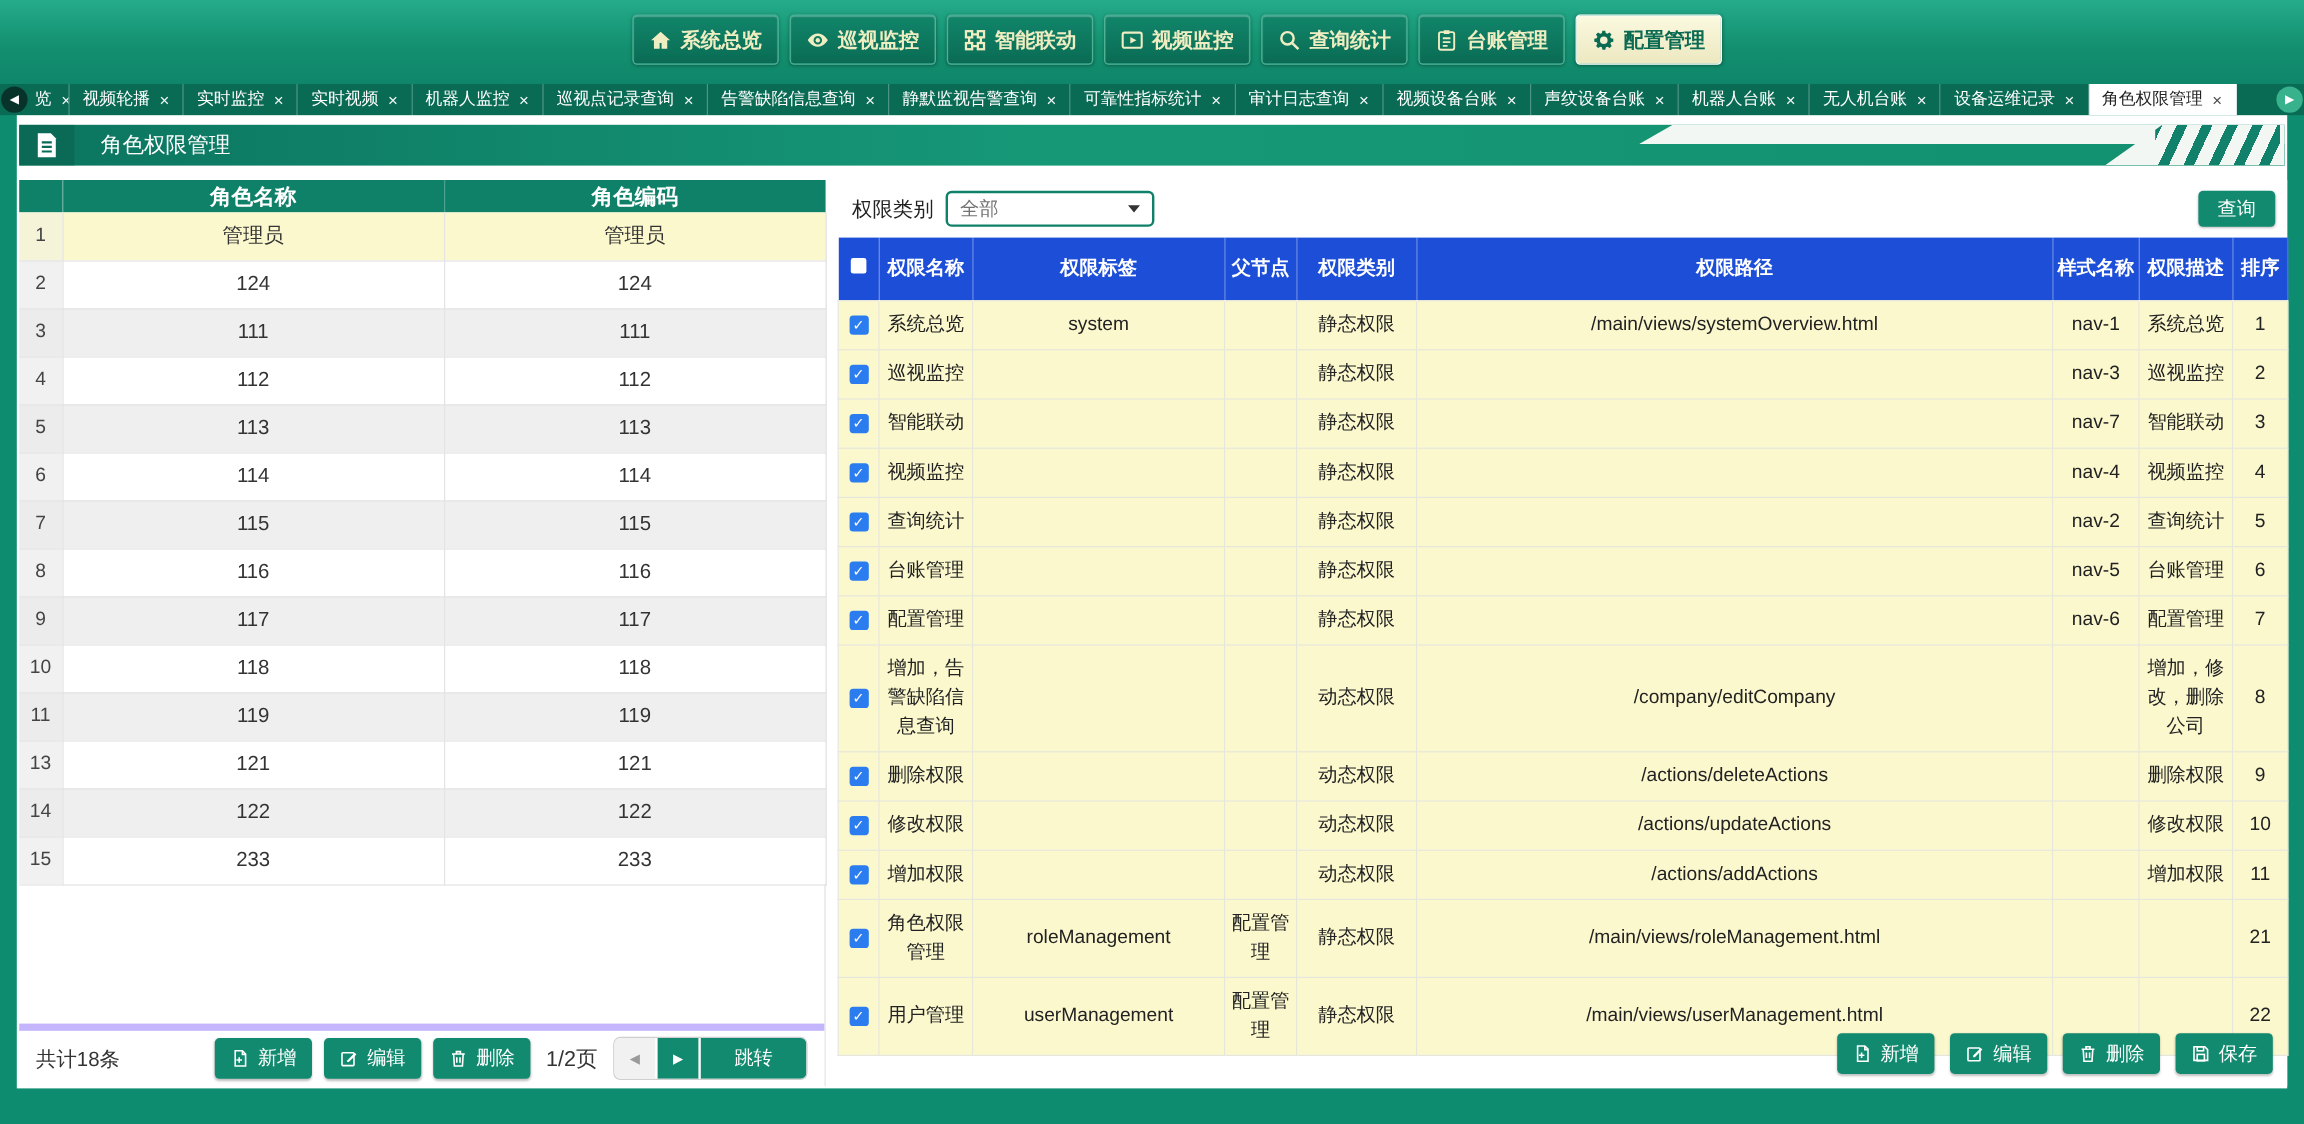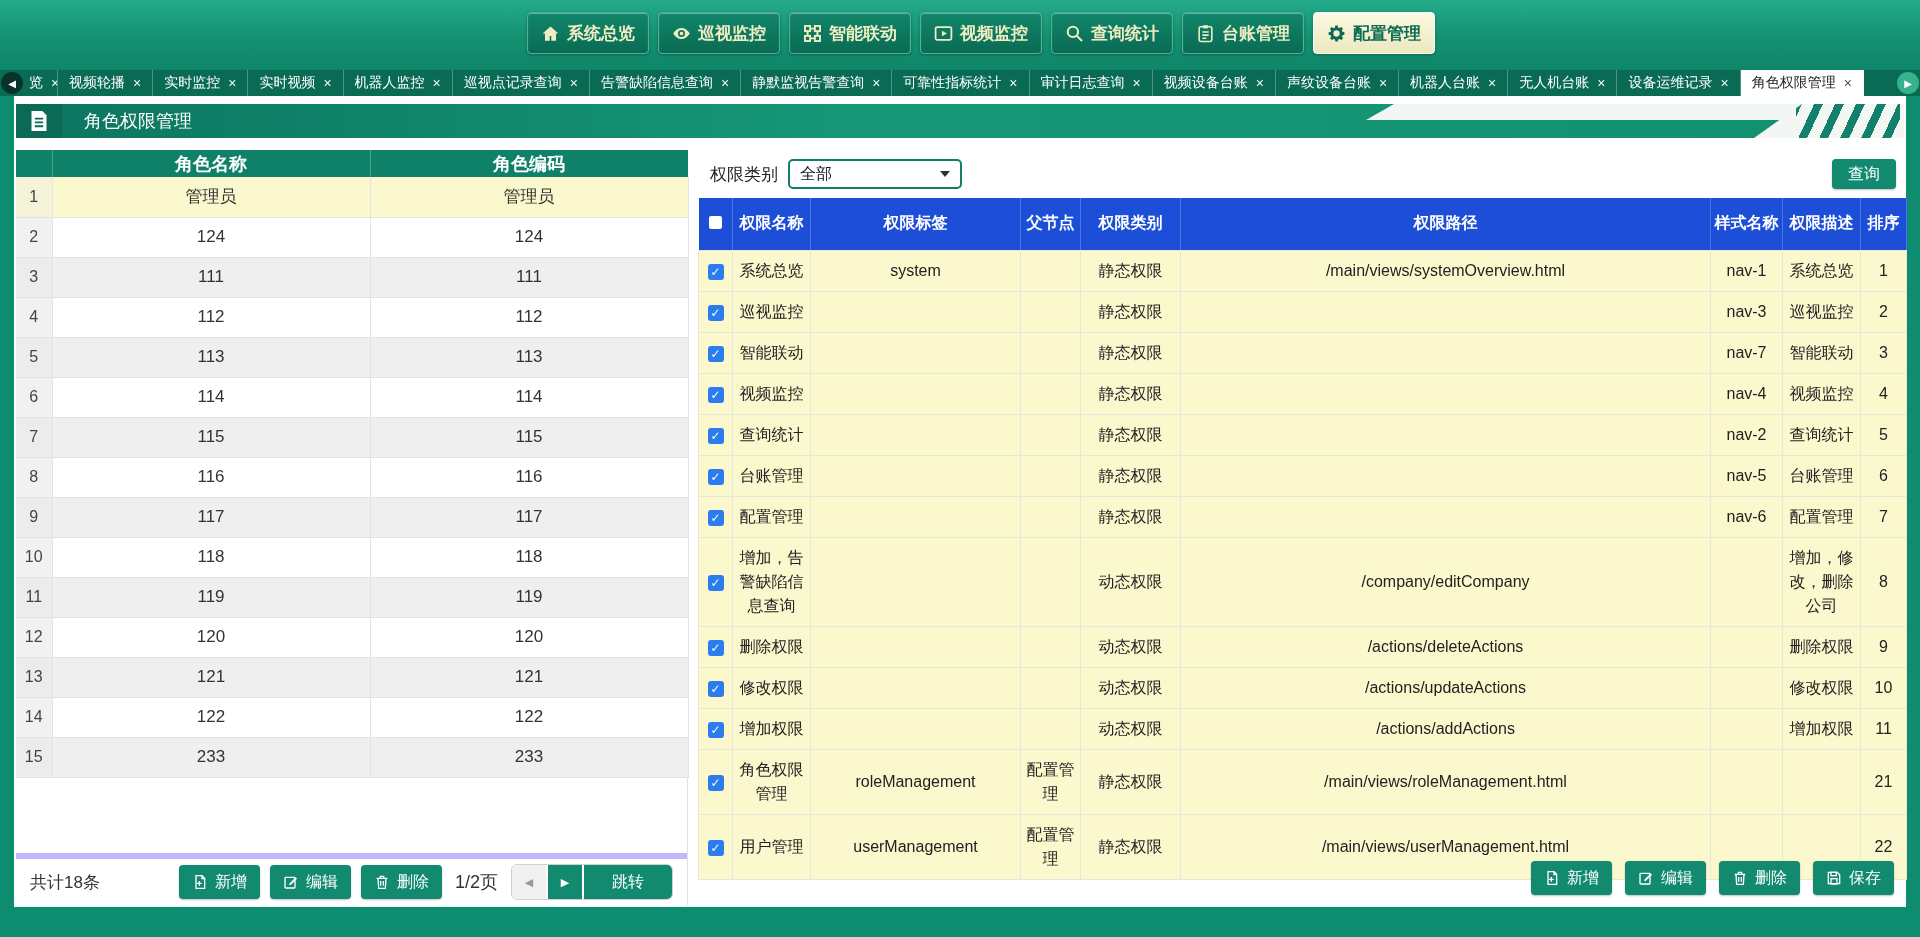--- a/index.html
+++ b/index.html
@@ -99,21 +99,21 @@
   .pager-btn.next{background:#128A6F;color:#fff;}
   .pager-jump{height:34px;padding:0 28px;background:#128A6F;color:#fff;font-size:16px;
     display:flex;align-items:center;cursor:pointer;}
   
   .right-panel{position:absolute;left:684px;top:54px;width:1208px;height:755px;background:#fff;}
   .filter-row{position:absolute;top:8px;left:12px;right:10px;height:32px;
     display:flex;align-items:center;gap:10px;}
   .filter-label{font-size:17px;color:#222;}
   .select{width:174px;height:30px;border:2px solid #0F8169;border-radius:5px;background:#fff;
     display:flex;align-items:center;justify-content:space-between;padding:0 10px;
-    font-size:16px;color:#0f172a;cursor:pointer;}
+    font-size:16px;color:#737373;cursor:pointer;}
   .select-caret{width:0;height:0;border-left:5px solid transparent;border-right:5px solid transparent;
     border-top:6px solid #333;}
   .search-btn{margin-left:auto;height:30px;padding:0 16px;}
   .perm-table{position:absolute;top:48px;left:0;width:1208px;font-size:16px;color:#222;}
   .perm-table th{background:#1d4ed8;color:#fff;height:52px;font-size:16px;font-weight:bold;
     border-right:1px solid rgba(255,255,255,.22);padding:0 2px;}
   .perm-table td{background:#FBF8CE;border:1px solid #E6E6DA;text-align:center;
     padding:8px 4px;line-height:24px;word-break:break-word;}
   .hdr-ckb{display:inline-block;width:13px;height:13px;background:#fff;border-radius:2px;}
   .ckb{display:inline-block;width:16px;height:16px;background:#2B7CEE;border-radius:3px;
@@ -359,25 +359,20 @@
             <td>118</td>
             <td>118</td>
           </tr>
 
           <tr class="role-row">
             <td class="idx-cell">11</td>
             <td>119</td>
             <td>119</td>
           </tr>
 
-          <tr class="role-row">
-            <td class="idx-cell">12</td>
-            <td>120</td>
-            <td>120</td>
-          </tr>
 
           <tr class="role-row">
             <td class="idx-cell">13</td>
             <td>121</td>
             <td>121</td>
           </tr>
 
           <tr class="role-row">
             <td class="idx-cell">14</td>
             <td>122</td>

